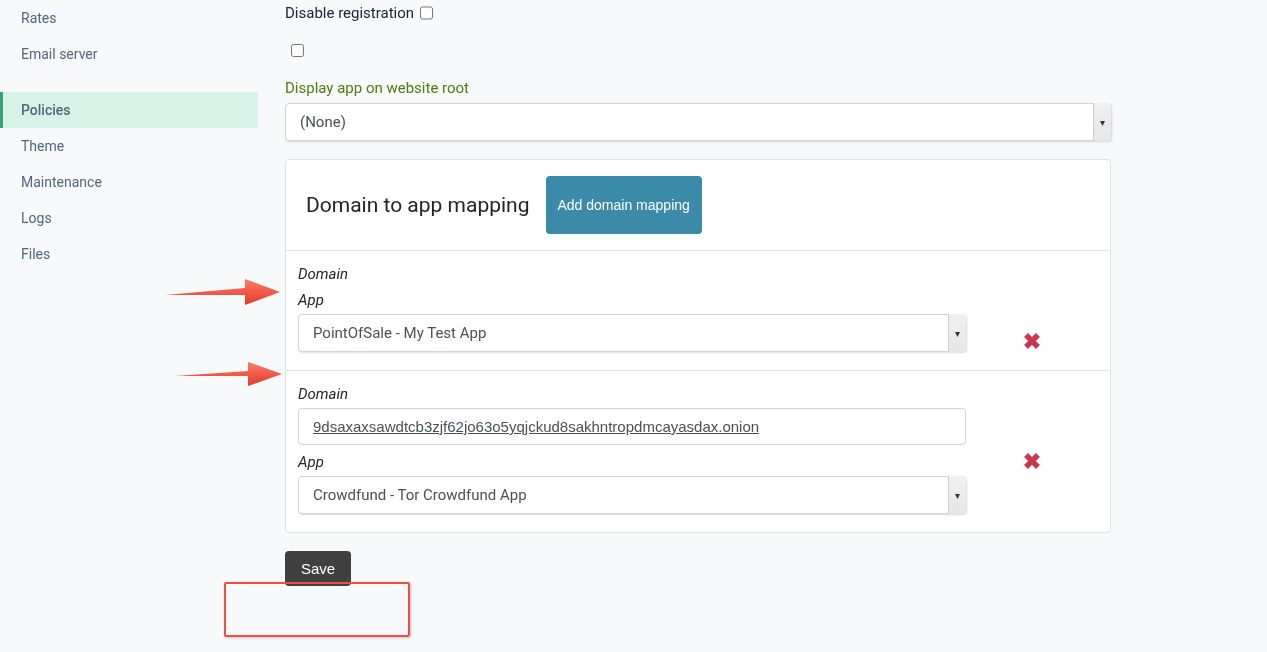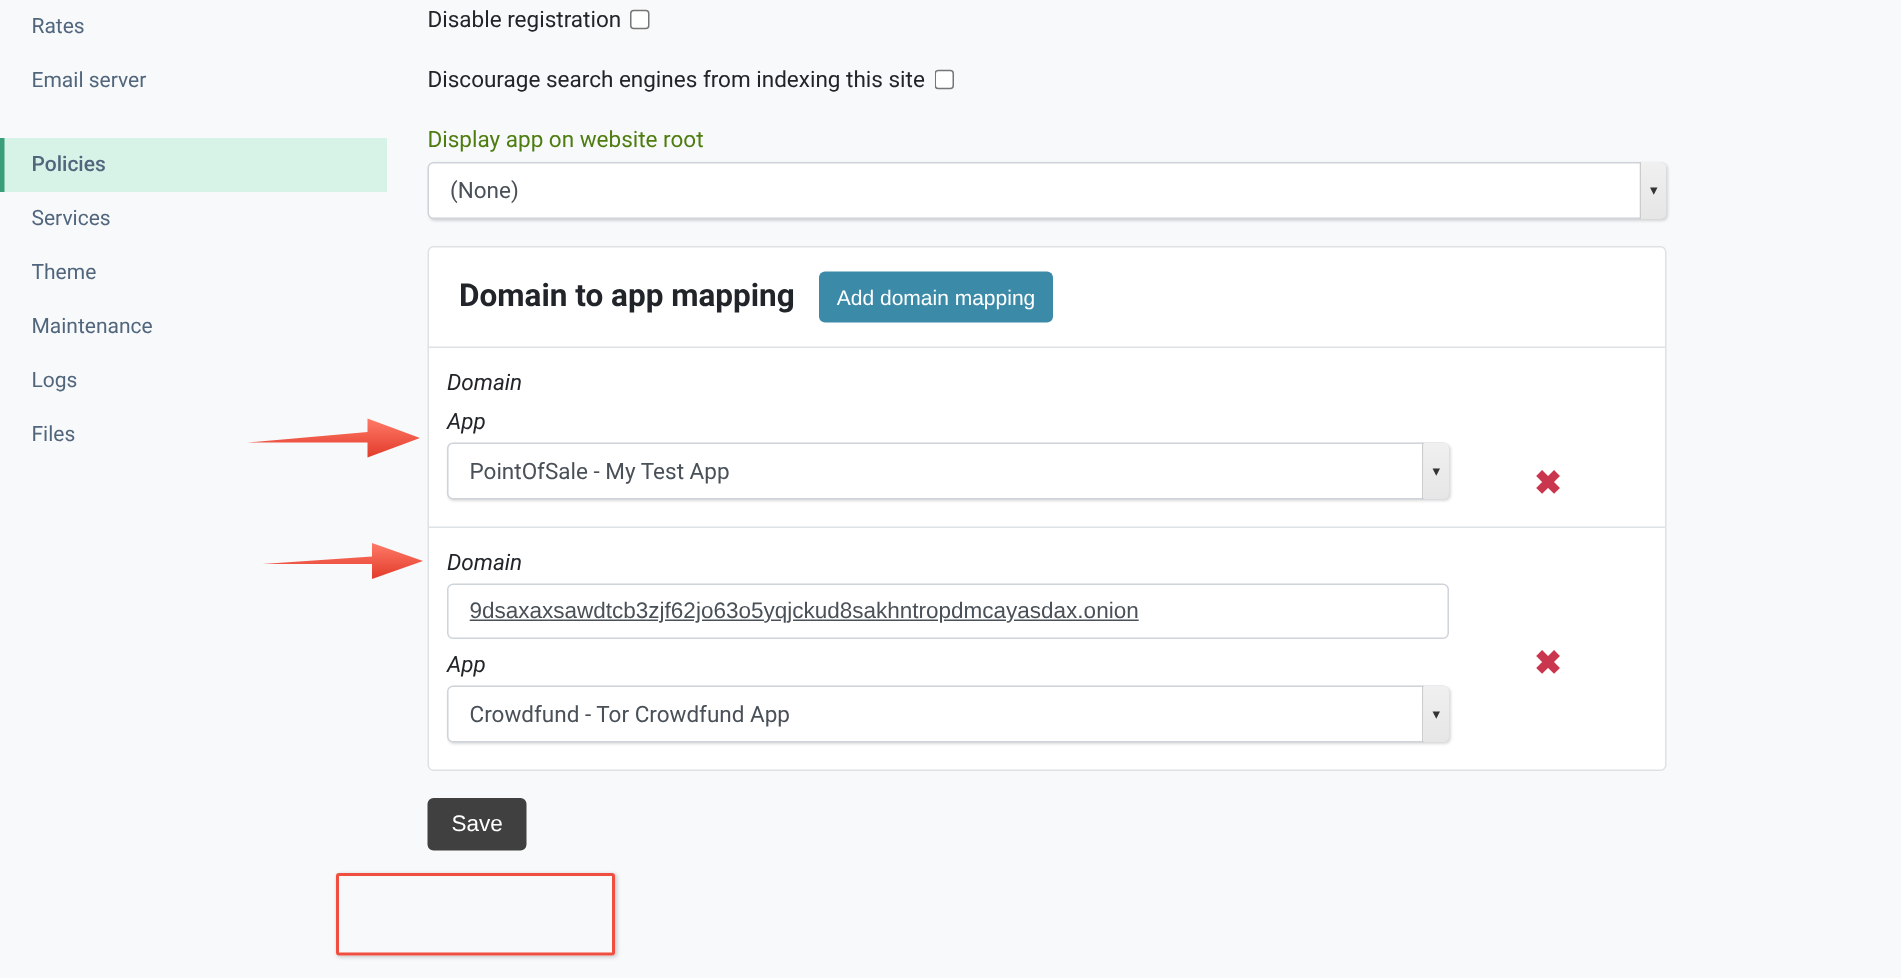--- a/index.html
+++ b/index.html
@@ -109,27 +109,27 @@
     .card-header {
       padding: 16px 20px;
       display: flex;
       align-items: center;
       border-bottom: 1px solid #dfe2e5;
     }
     .card-title {
       font-size: 21px;
       color: #212529;
       margin-right: 16px;
-      font-weight: 700;
+      font-weight: 400;
     }
     .btn-add {
       background-color: #3b8aa8;
       color: #fff;
       border: none;
-      padding: 9px 12px;
+      padding: 21px 12px;
       border-radius: 4px;
       font-size: 14px;
       cursor: pointer;
     }
     .mapping-row {
       border-bottom: 1px solid #dfe2e5;
       padding: 14px 12px 18px 12px;
       display: flex;
       align-items: flex-start;
     }
@@ -193,34 +193,32 @@
       box-shadow: 1px 1px 3px rgba(0,0,0,0.2);
     }
   </style>
 </head>
 <body>
 
 <div class="sidebar">
   <div class="sidebar-item"><span>Rates</span></div>
   <div class="sidebar-item"><span>Email server</span></div>
   <div class="sidebar-item active"><span>Policies</span></div>
-  <div class="sidebar-item"><span>Services</span></div>
   <div class="sidebar-item"><span>Theme</span></div>
   <div class="sidebar-item"><span>Maintenance</span></div>
   <div class="sidebar-item"><span>Logs</span></div>
   <div class="sidebar-item"><span>Files</span></div>
 </div>
 
 <div class="main">
   <div class="checkbox-row" style="margin-top:4px;">
     <span>Disable registration</span>
     <input type="checkbox" style="">
   </div>
   <div class="checkbox-row">
-    <span>Discourage search engines from indexing this site</span>
     <input type="checkbox" style="">
   </div>
 
   <label class="field-label">Display app on website root</label>
   <div class="select-wrap display-app-select">
     <div class="form-select"><span>(None)</span></div>
     <div class="select-caret">▾</div>
   </div>
 
   <div class="card">

